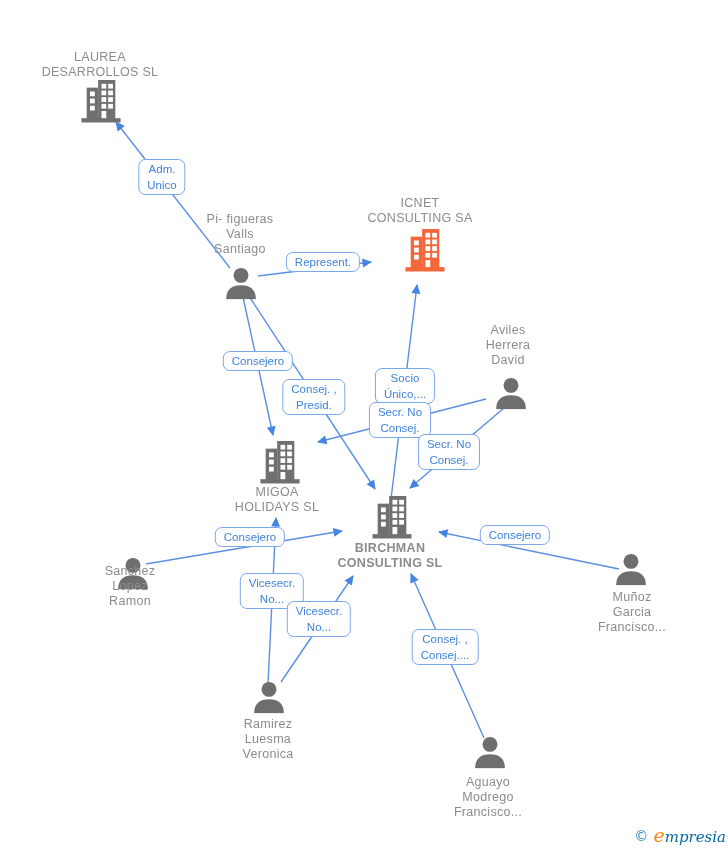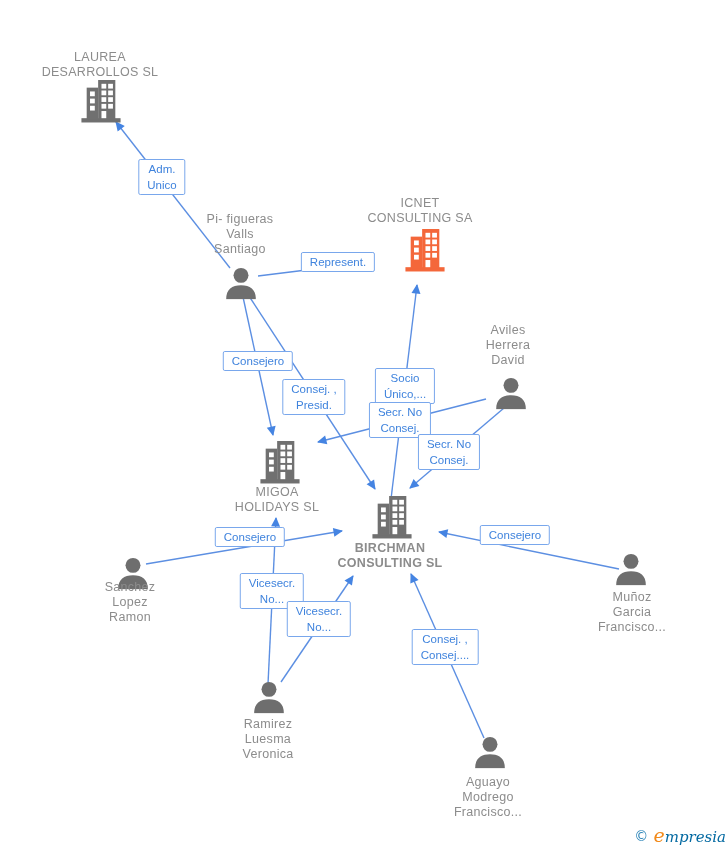--- a/index.html
+++ b/index.html
@@ -8,21 +8,21 @@
     font-family:"Liberation Sans",sans-serif;overflow:hidden;
   }
   #edges{position:absolute;left:0;top:0;z-index:1;}
   .nlabel{
     position:absolute;transform:translateX(-50%);text-align:center;
     color:#8c8c8c;font-size:12.5px;line-height:15.2px;letter-spacing:.3px;
     white-space:nowrap;z-index:2;
   }
   .elabel{
     position:absolute;transform:translate(-50%,-50%);background:#ffffff;
-    border:1.5px solid #79a7ec;border-radius:2px;color:#3f83dd;
+    border:1.5px solid #79a7ec;border-radius:7px;color:#3f83dd;
     font-size:11.5px;line-height:16px;padding:1px 8px;text-align:center;
     white-space:nowrap;z-index:3;
   }
   .icon{position:absolute;transform:translate(-50%,-50%);z-index:2;}
   .company-icon{fill:#707070;}
   .company-icon.highlight{fill:#f4673a;}
   .person-icon{fill:#6e6e6e;}
   .win{fill:#ffffff;}
   #footer{
     position:absolute;right:2px;bottom:4px;z-index:4;
@@ -177,21 +177,21 @@
       <circle cx="20" cy="9.5" r="8.3"></circle>
       <path d="M3.5,36 C3.5,25 10,20.5 20,20.5 C30,20.5 36.5,25 36.5,36 Z"></path>
     </svg>
   </div>
 
   <div>
     <svg class="icon person-icon" style="left:133px;top:573px;" width="36" height="33" viewBox="0 0 40 36">
       <circle cx="20" cy="9.5" r="8.3"></circle>
       <path d="M3.5,36 C3.5,25 10,20.5 20,20.5 C30,20.5 36.5,25 36.5,36 Z"></path>
     </svg>
-    <div class="nlabel" style="left:130px;top:580px;">
+    <div class="nlabel" style="left:130px;top:564px;">
       <div>Sanchez</div>
       <div>Lopez</div>
       <div>Ramon</div>
     </div>
   </div>
 
   <div>
     <svg class="icon person-icon" style="left:631px;top:569px;" width="36" height="33" viewBox="0 0 40 36">
       <circle cx="20" cy="9.5" r="8.3"></circle>
       <path d="M3.5,36 C3.5,25 10,20.5 20,20.5 C30,20.5 36.5,25 36.5,36 Z"></path>
@@ -224,21 +224,21 @@
       <div>Aguayo</div>
       <div>Modrego</div>
       <div>Francisco...</div>
     </div>
   </div>
 
   <div class="elabel" style="left:162px;top:177px;">
     <div>Adm.</div>
     <div>Unico</div>
   </div>
-  <div class="elabel" style="left:338px;top:262px;">
+  <div class="elabel" style="left:323px;top:262px;">
     <div>Represent.</div>
   </div>
   <div class="elabel" style="left:258px;top:361px;">
     <div>Consejero</div>
   </div>
   <div class="elabel" style="left:314px;top:397px;">
     <div>Consej. ,</div>
     <div>Presid.</div>
   </div>
   <div class="elabel" style="left:405px;top:386px;">

